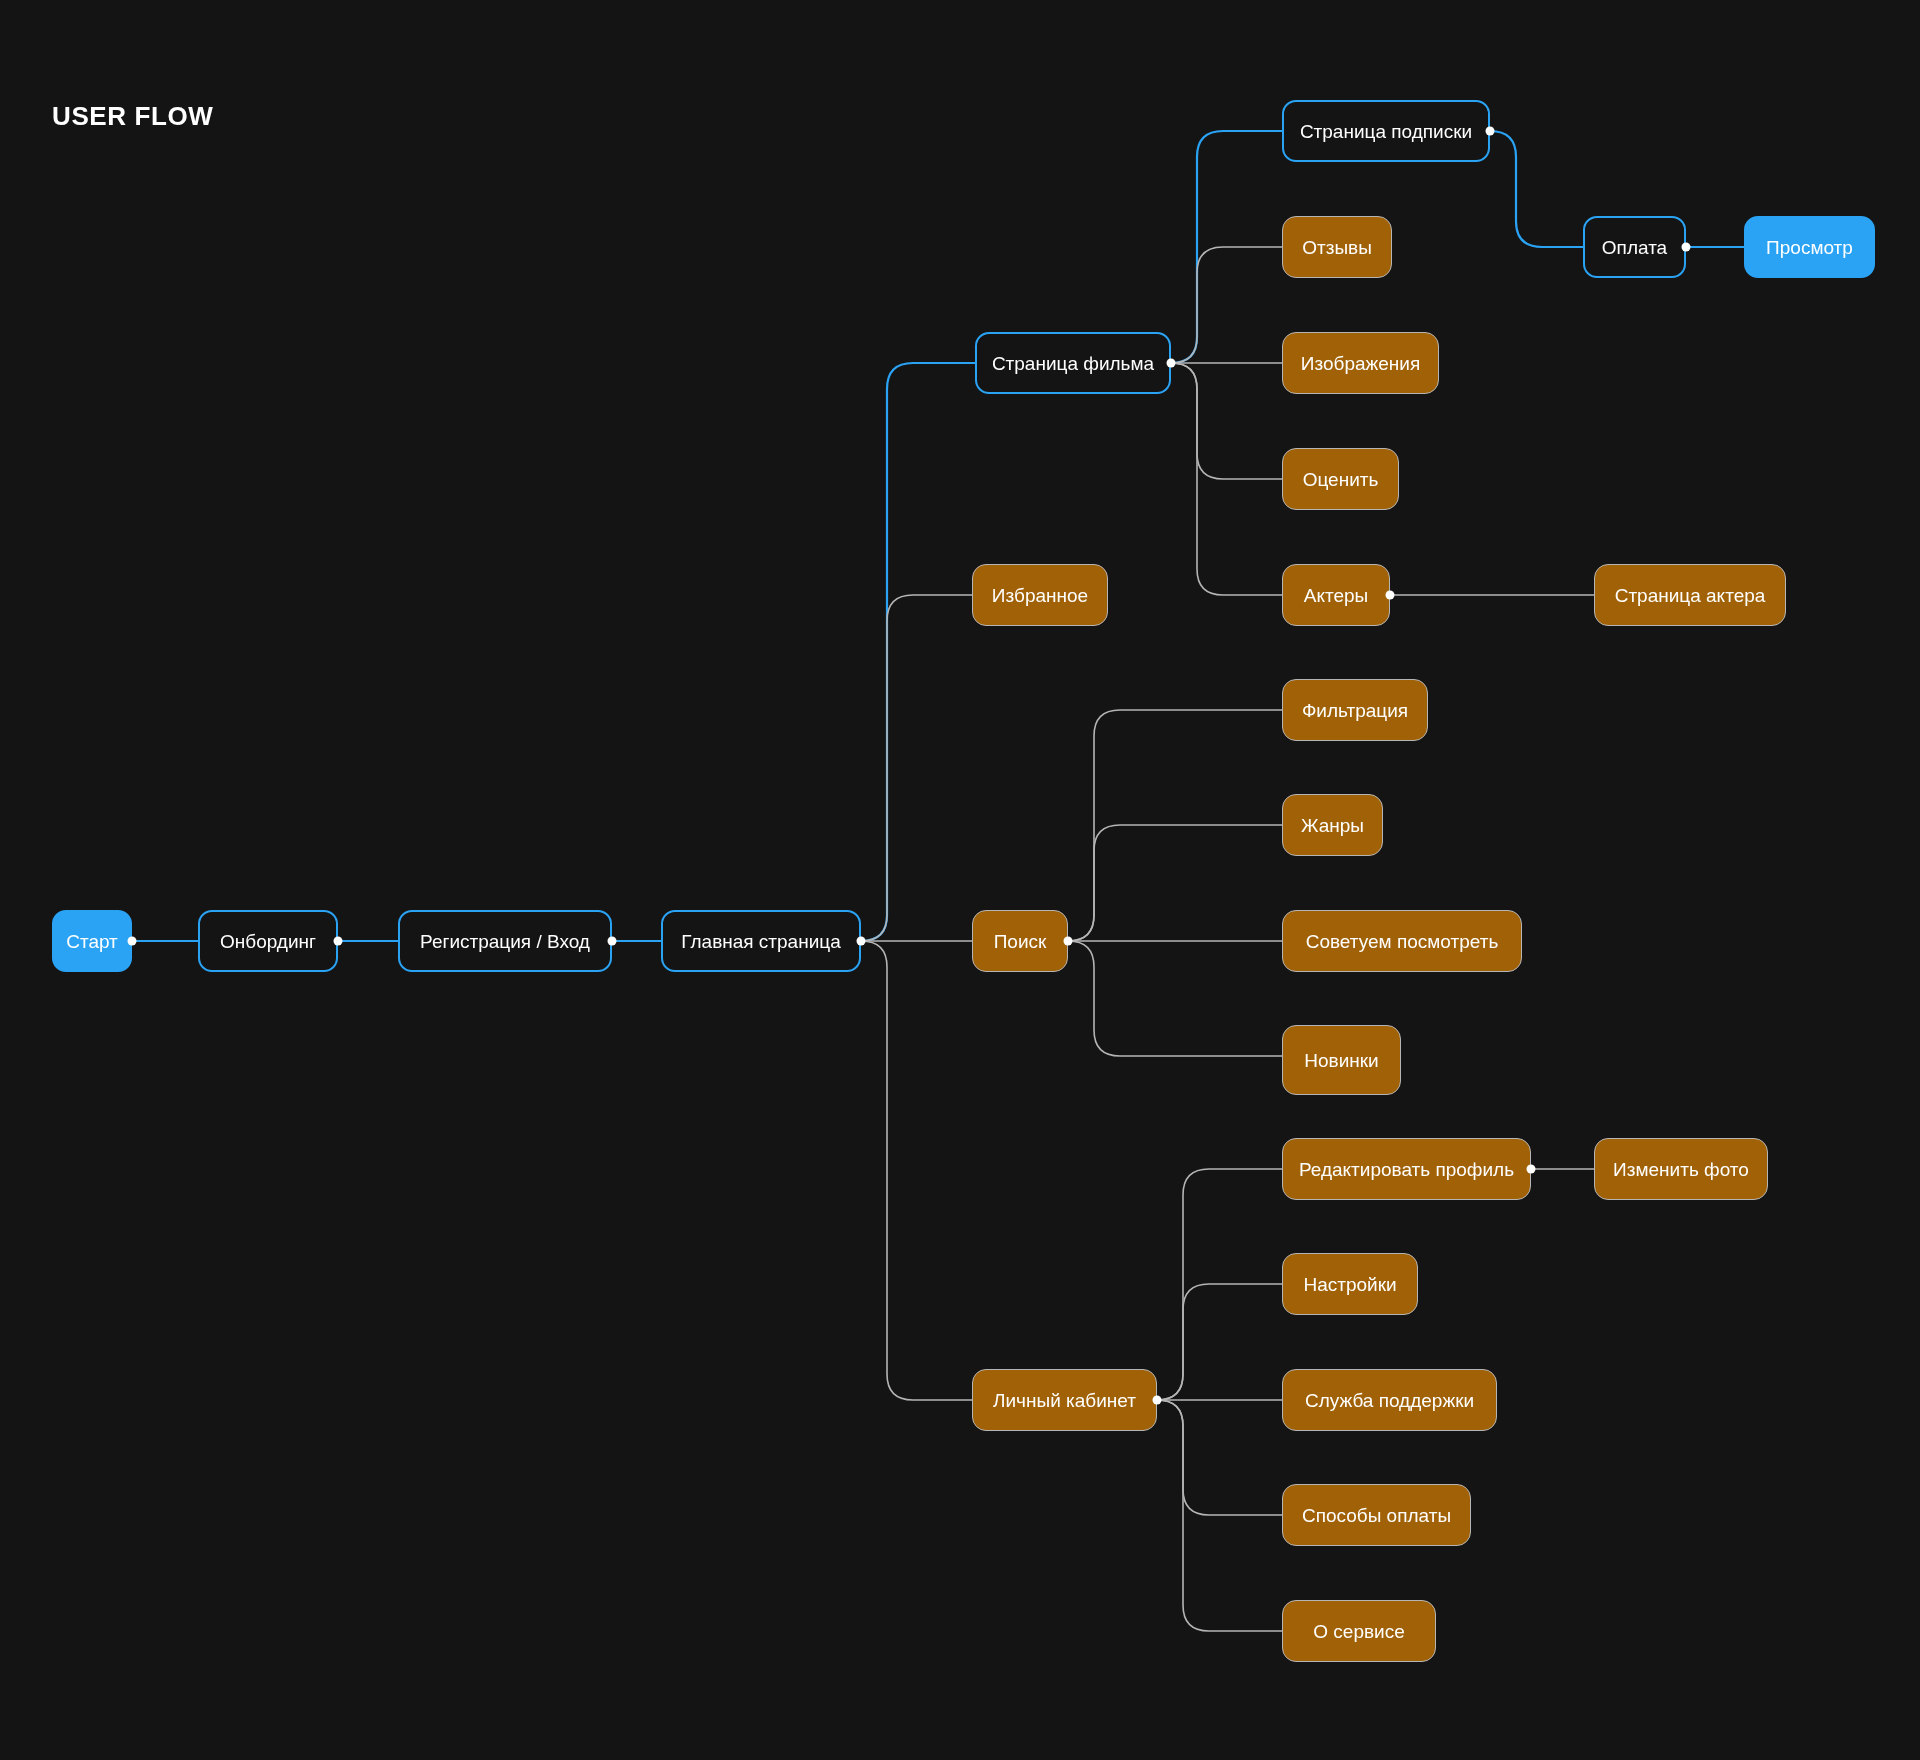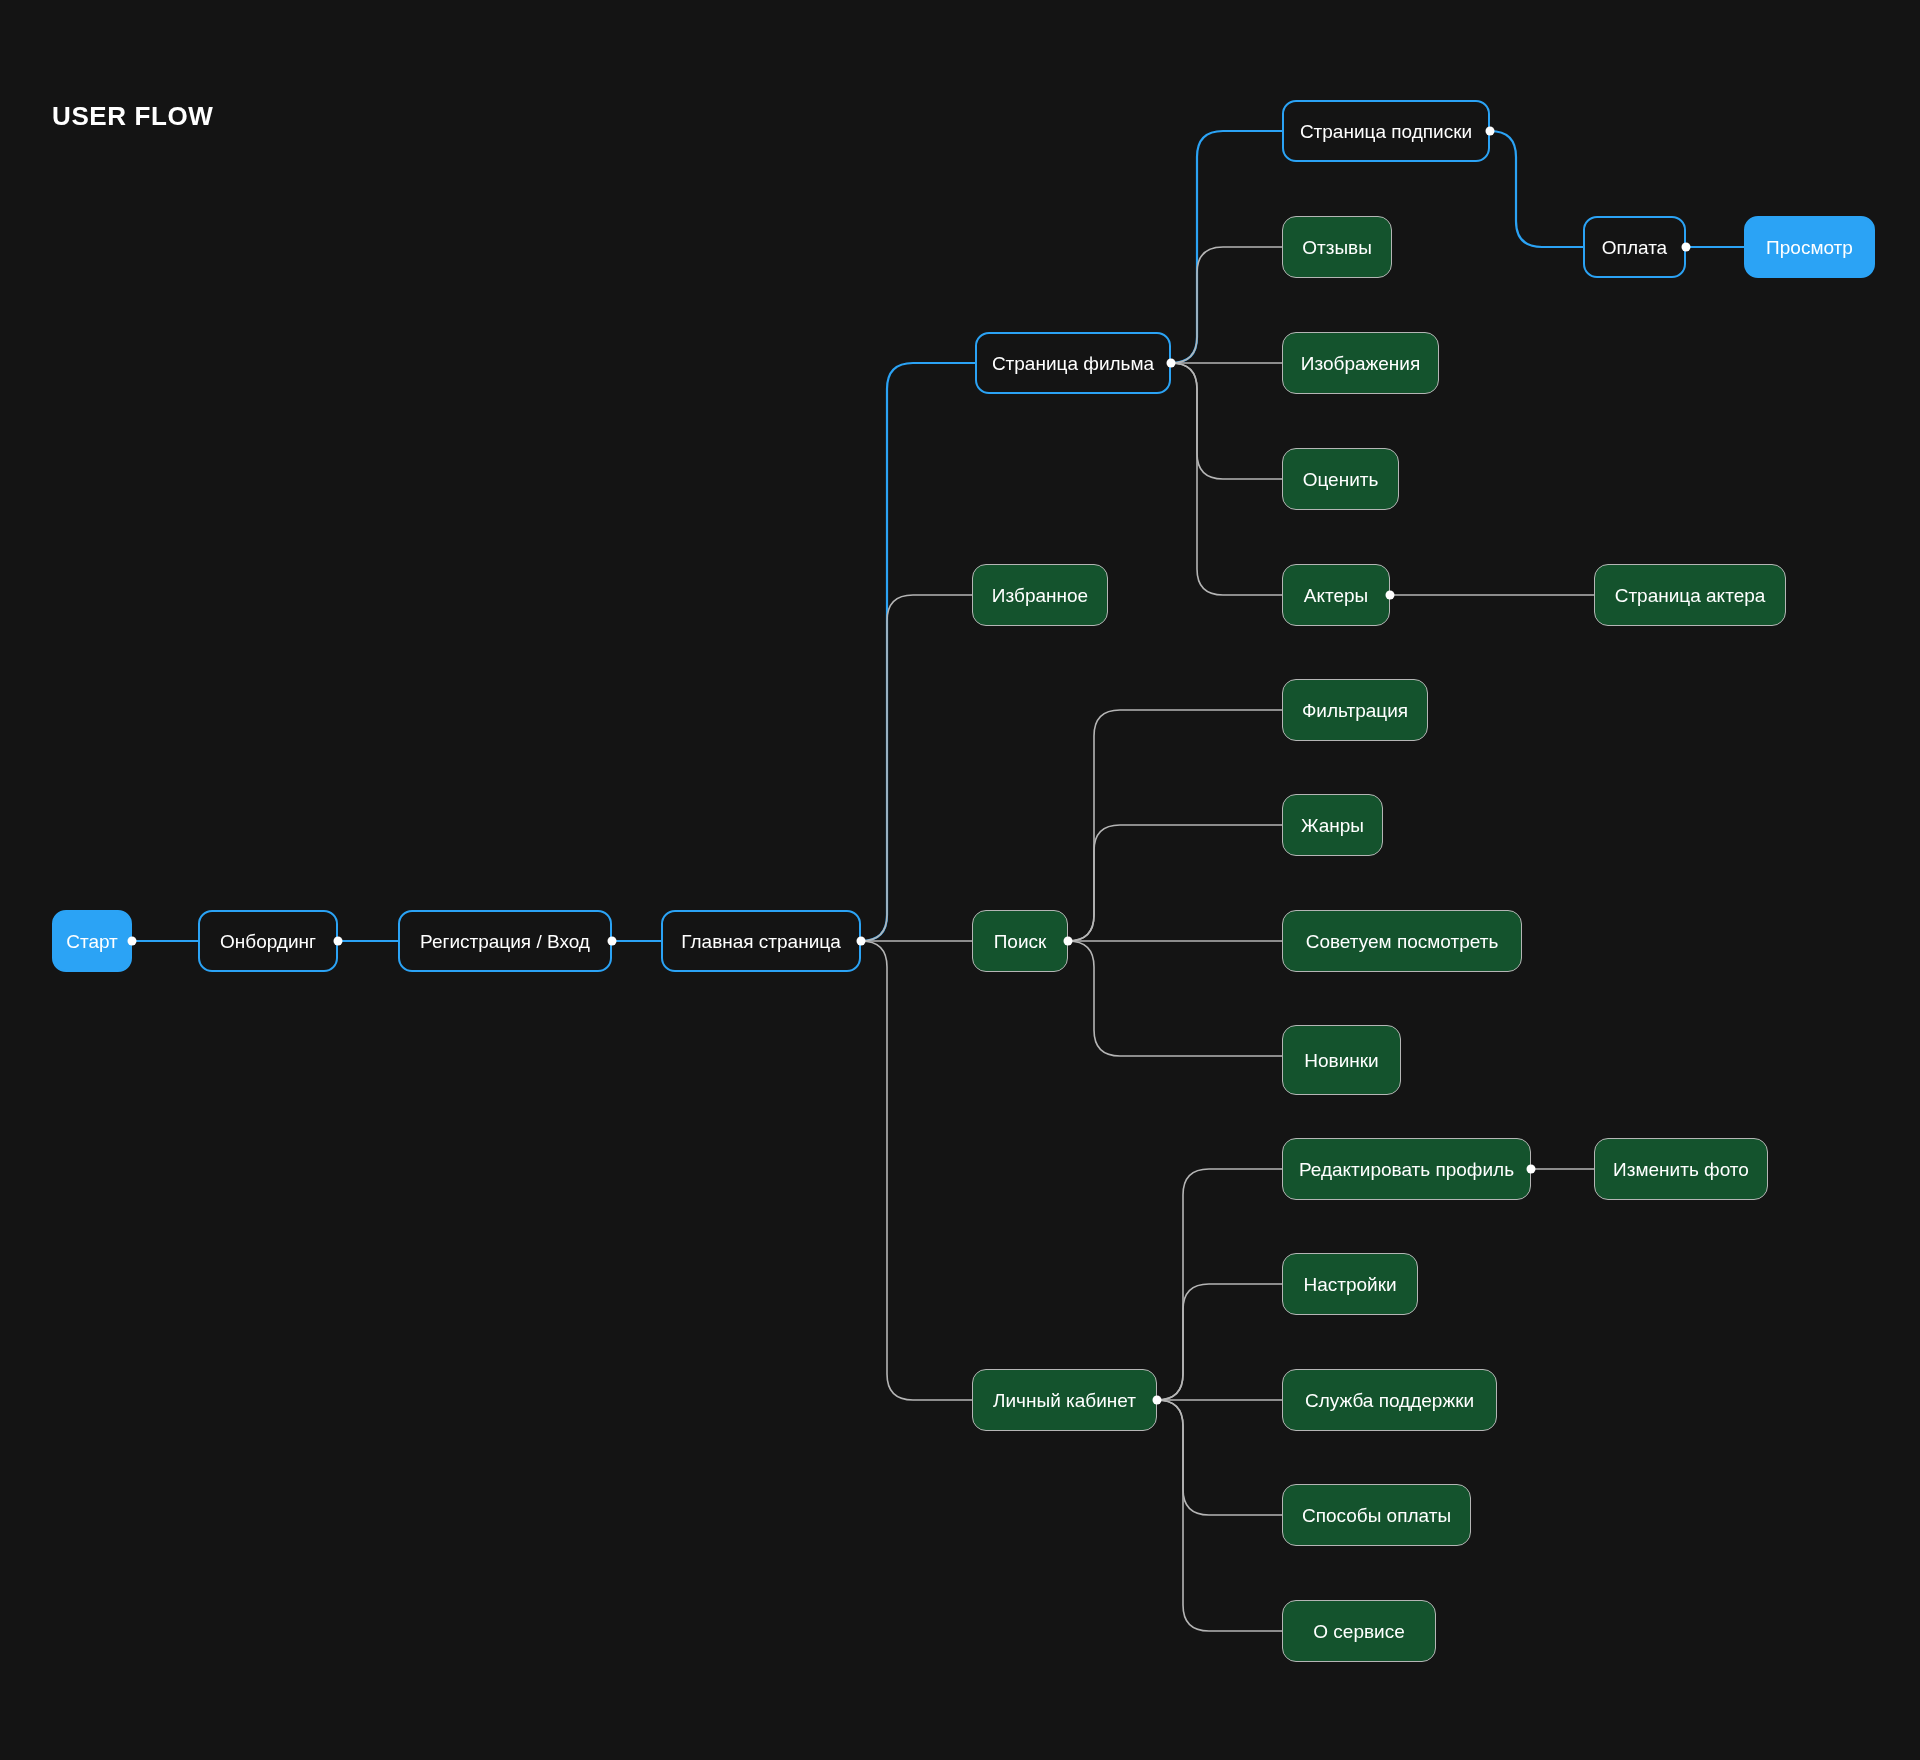--- a/index.html
+++ b/index.html
@@ -45,21 +45,21 @@
     align-items: center;
     justify-content: center;
     border-radius: 14px;
     font-size: 19px;
     line-height: 1;
     white-space: nowrap;
     padding: 0 18px;
     height: 62px;
   }
   .node.gray {
-    background: #14532d;
+    background: #a16207;
     border: 1.6px solid #b5b5b5;
     color: #ffffff;
   }
   .node.outline-accent {
     background: #141414;
     border: 2px solid #2BA3F5;
     color: #ffffff;
   }
   .node.filled-accent {
     background: #2BA3F5;

